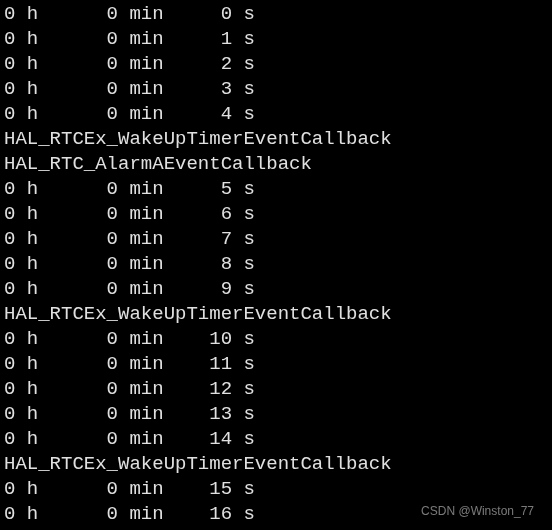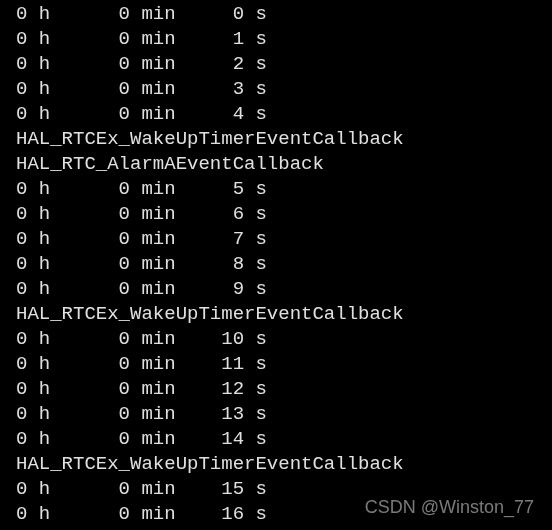--- a/index.html
+++ b/index.html
@@ -8,34 +8,34 @@
     background: #000000;
     width: 552px;
     height: 530px;
     overflow: hidden;
     font-family: "Courier New", monospace;
     font-size: 19px;
     color: #E0E0E0;
     position: relative;
   }
   .terminal {
-    padding: 2px 16px;
+    padding: 2px 4px;
     line-height: 25px;
     white-space: pre;
   }
   .line {
     display: block;
   }
   .watermark {
     position: absolute;
     bottom: 12px;
     right: 18px;
     color: rgba(220,220,220,0.55);
     font-family: Arial, sans-serif;
-    font-size: 18px;
+    font-size: 12px;
     pointer-events: none;
   }
 </style>
 </head>
 <body>
 
 <div class="terminal" id="terminal"><span class="line">0 h      0 min     0 s</span><span class="line">0 h      0 min     1 s</span><span class="line">0 h      0 min     2 s</span><span class="line">0 h      0 min     3 s</span><span class="line">0 h      0 min     4 s</span><span class="line">HAL_RTCEx_WakeUpTimerEventCallback</span><span class="line">HAL_RTC_AlarmAEventCallback</span><span class="line">0 h      0 min     5 s</span><span class="line">0 h      0 min     6 s</span><span class="line">0 h      0 min     7 s</span><span class="line">0 h      0 min     8 s</span><span class="line">0 h      0 min     9 s</span><span class="line">HAL_RTCEx_WakeUpTimerEventCallback</span><span class="line">0 h      0 min    10 s</span><span class="line">0 h      0 min    11 s</span><span class="line">0 h      0 min    12 s</span><span class="line">0 h      0 min    13 s</span><span class="line">0 h      0 min    14 s</span><span class="line">HAL_RTCEx_WakeUpTimerEventCallback</span><span class="line">0 h      0 min    15 s</span><span class="line">0 h      0 min    16 s</span></div>
 
 <div class="watermark">CSDN @Winston_77</div>
 

